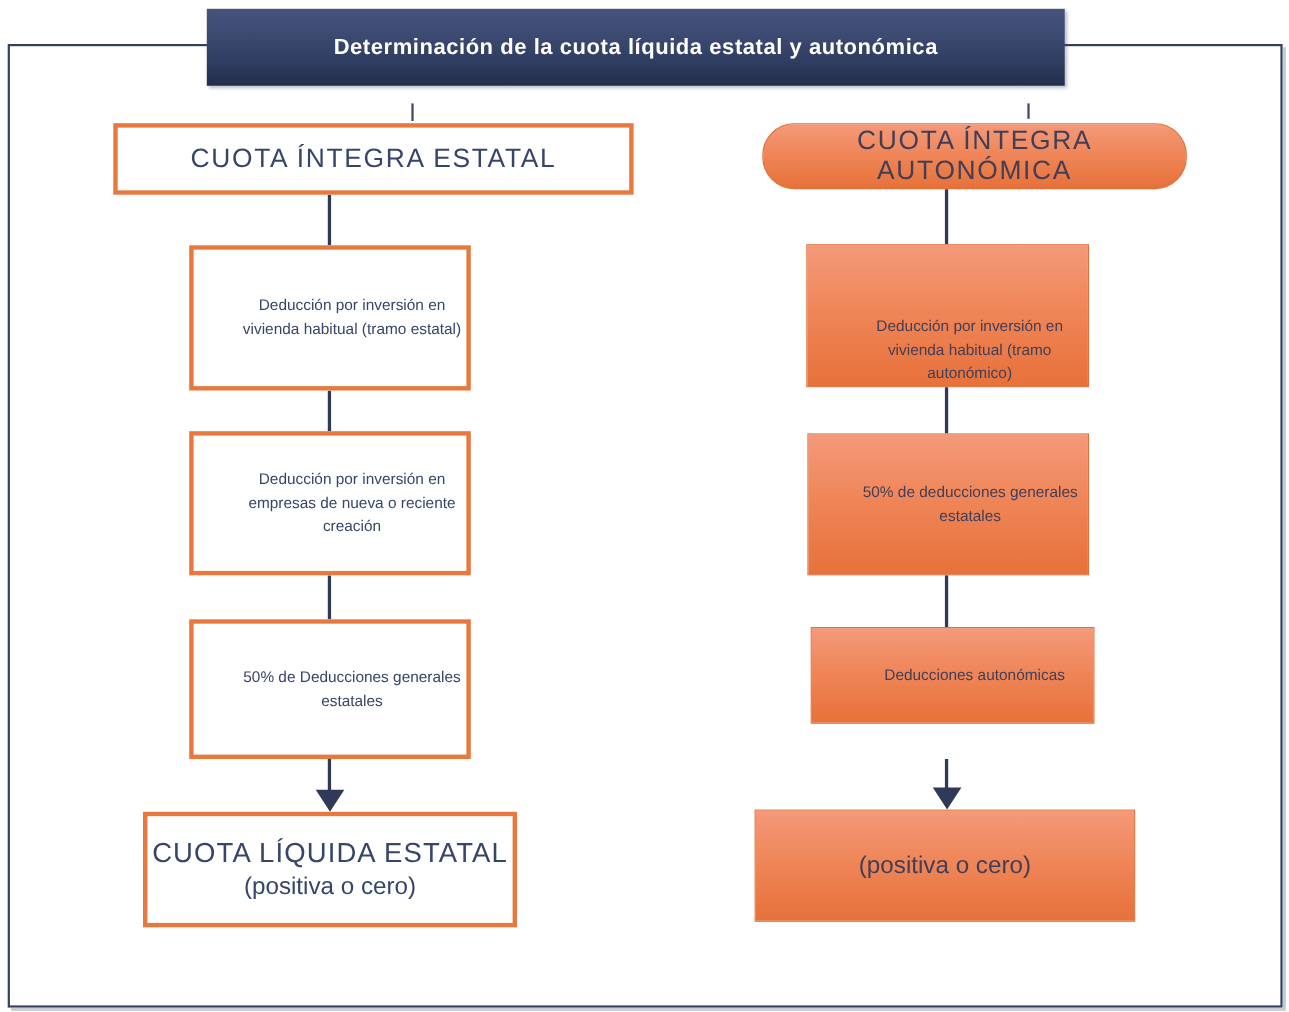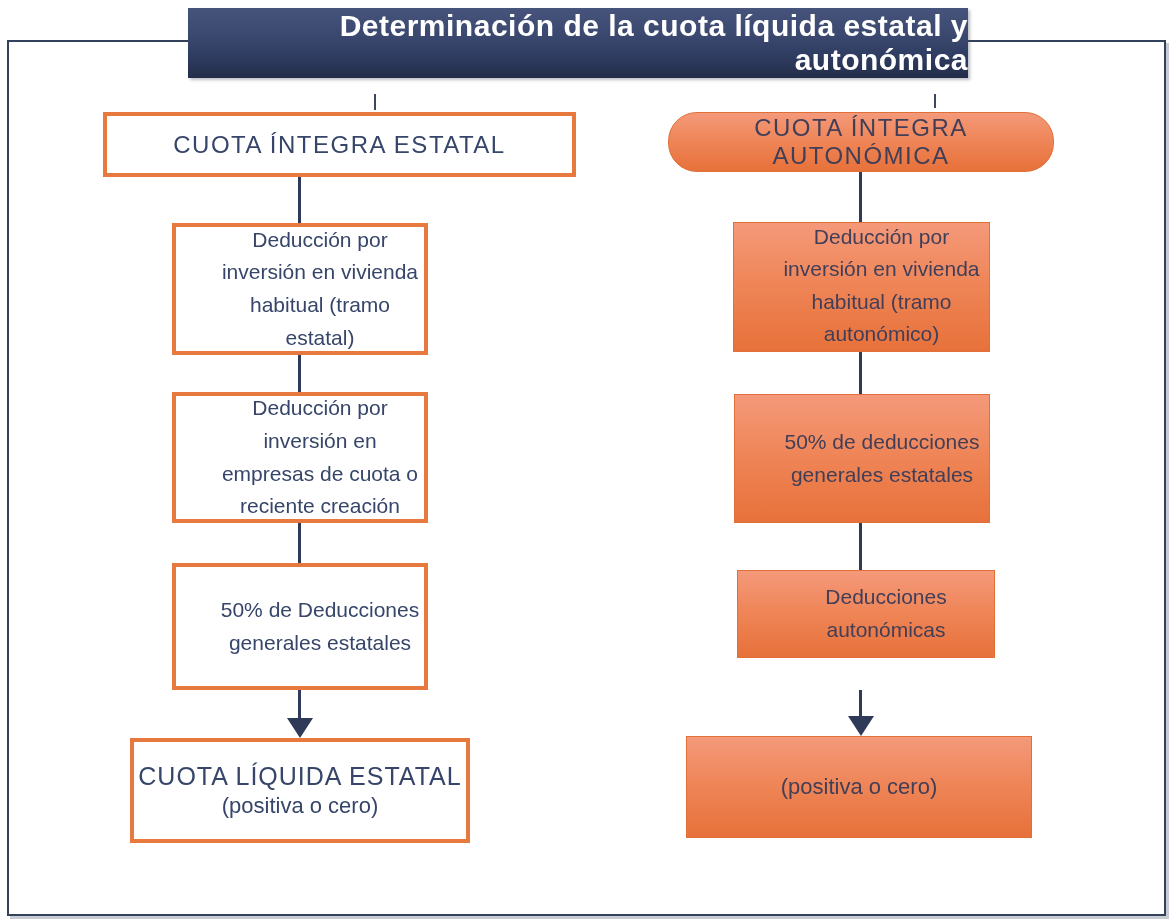--- a/index.html
+++ b/index.html
@@ -32,24 +32,24 @@
     height: 70px;
     background: linear-gradient(180deg, #46547c 0%, #3b4970 38%, #2e3c60 70%, #232d4a 100%);
     box-shadow: 2px 2px 3px rgba(60, 70, 95, 0.35);
     display: flex;
     align-items: center;
     justify-content: center;
     z-index: 5;
   }
   .title-bar .title-text {
     color: #ffffff;
-    font-size: 30px;
+    font-size: 20px;
     font-weight: bold;
     letter-spacing: 0.5px;
-    text-align: right;
+    text-align: left;
   }
   .box {
     position: absolute;
     display: flex;
     flex-direction: column;
     align-items: center;
     justify-content: center;
     text-align: center;
     box-sizing: border-box;
     z-index: 3;
@@ -62,21 +62,21 @@
   .fill-box {
     background: linear-gradient(180deg, #f4997a 0%, #ef8557 48%, #e7713a 100%);
     border: 1px solid #e06f38;
     color: #413e58;
   }
   .head-label {
     font-size: 24px;
     letter-spacing: 1.5px;
   }
   .body-label {
-    font-size: 21px;
+    font-size: 14px;
     line-height: 1.55;
     padding: 0 2px;
     margin-left: 40px;
   }
   .final-label {
     font-size: 25px;
     letter-spacing: 1px;
     line-height: 1.3;
   }
   .final-sublabel {
@@ -131,33 +131,33 @@
 
 <div class="box outline-box" style="left:103px; top:112px; width:473px; height:65px;">
   <span class="head-label">CUOTA ÍNTEGRA ESTATAL</span>
 </div>
 
 <div class="box outline-box" style="left:172px; top:223px; width:256px; height:132px;">
   <span class="body-label">Deducción por inversión en vivienda habitual (tramo estatal)</span>
 </div>
 
 <div class="box outline-box" style="left:172px; top:392px; width:256px; height:131px;">
-  <span class="body-label">Deducción por inversión en empresas de cuota o reciente creación</span>
+  <span class="body-label">Deducción por inversión en empresas de nueva o reciente creación</span>
 </div>
 
 <div class="box outline-box" style="left:172px; top:563px; width:256px; height:127px;">
   <span class="body-label">50% de Deducciones generales estatales</span>
 </div>
 
 <div class="box outline-box" style="left:130px; top:738px; width:340px; height:105px;">
   <span class="final-label">CUOTA LÍQUIDA ESTATAL</span>
   <span class="final-sublabel">(positiva o cero)</span>
 </div>
 
-<div class="box fill-box" style="left:668px; top:112px; width:386px; height:60px;border-radius:29px;">
+<div class="box fill-box" style="left:693px; top:112px; width:386px; height:60px;border-radius:29px;">
   <span class="head-label">CUOTA ÍNTEGRA AUTONÓMICA</span>
 </div>
 
 <div class="box fill-box" style="left:733px; top:222px; width:257px; height:130px;justify-content:flex-end;">
   <span class="body-label">Deducción por inversión en vivienda habitual  (tramo autonómico)</span>
 </div>
 
 <div class="box fill-box" style="left:734px; top:394px; width:256px; height:129px;">
   <span class="body-label">50% de deducciones generales estatales</span>
 </div>

